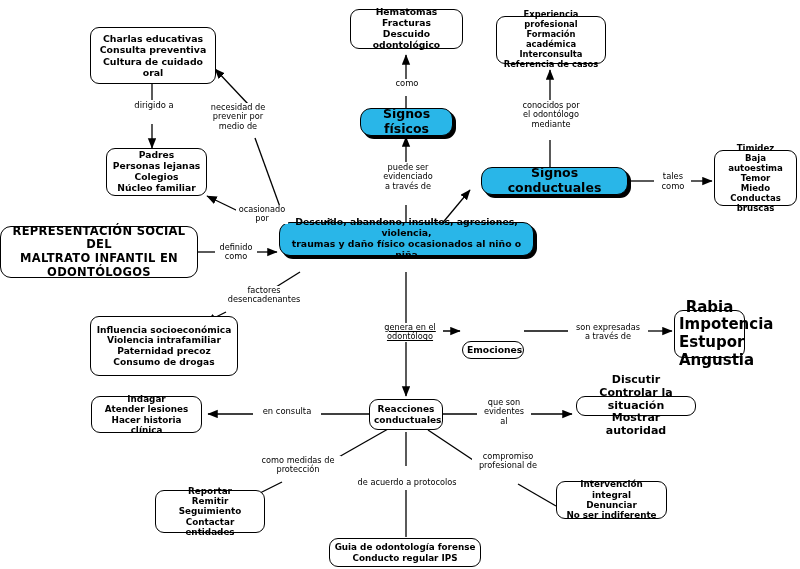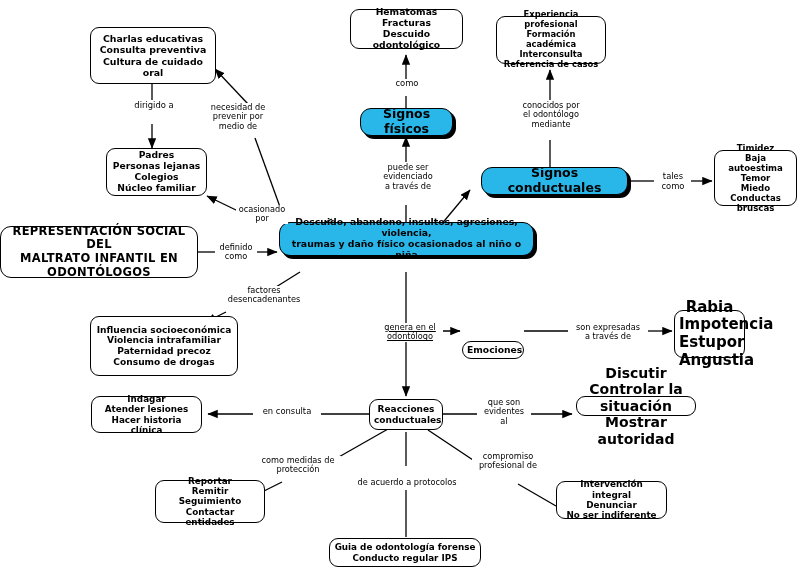--- a/index.html
+++ b/index.html
@@ -178,25 +178,25 @@
   </div>
 
   <div class="node" style="left:369px; top:399px; width:74px; height:31px; font-size:9px;">
     <span class="txt">Reacciones<br>conductuales</span>
   </div>
 
   <div class="node" style="left:91px; top:396px; width:111px; height:37px; font-size:8.8px;">
     <span class="txt">Indagar<br>Atender lesiones<br>Hacer historia clínica</span>
   </div>
 
-  <div class="node" style="left:576px; top:396px; width:120px; height:20px; font-size:14px;">
+  <div class="node" style="left:576px; top:396px; width:120px; height:20px; font-size:11px;">
     <span class="txt">Discutir<br>Controlar la situación<br>Mostrar autoridad</span>
   </div>
 
-  <div class="node" style="left:155px; top:480px; width:110px; height:43px; font-size:8.8px;justify-content:center;">
+  <div class="node" style="left:155px; top:490px; width:110px; height:43px; font-size:8.8px;justify-content:center;">
     <span class="txt">Reportar<br>Remitir<br>Seguimiento<br>Contactar entidades</span>
   </div>
 
   <div class="node" style="left:329px; top:538px; width:152px; height:29px; font-size:8.8px;">
     <span class="txt">Guia de odontología forense<br>Conducto regular IPS</span>
   </div>
 
   <div class="node" style="left:556px; top:481px; width:111px; height:38px; font-size:8.8px;">
     <span class="txt">Intervención integral<br>Denunciar<br>No ser indiferente</span>
   </div>

